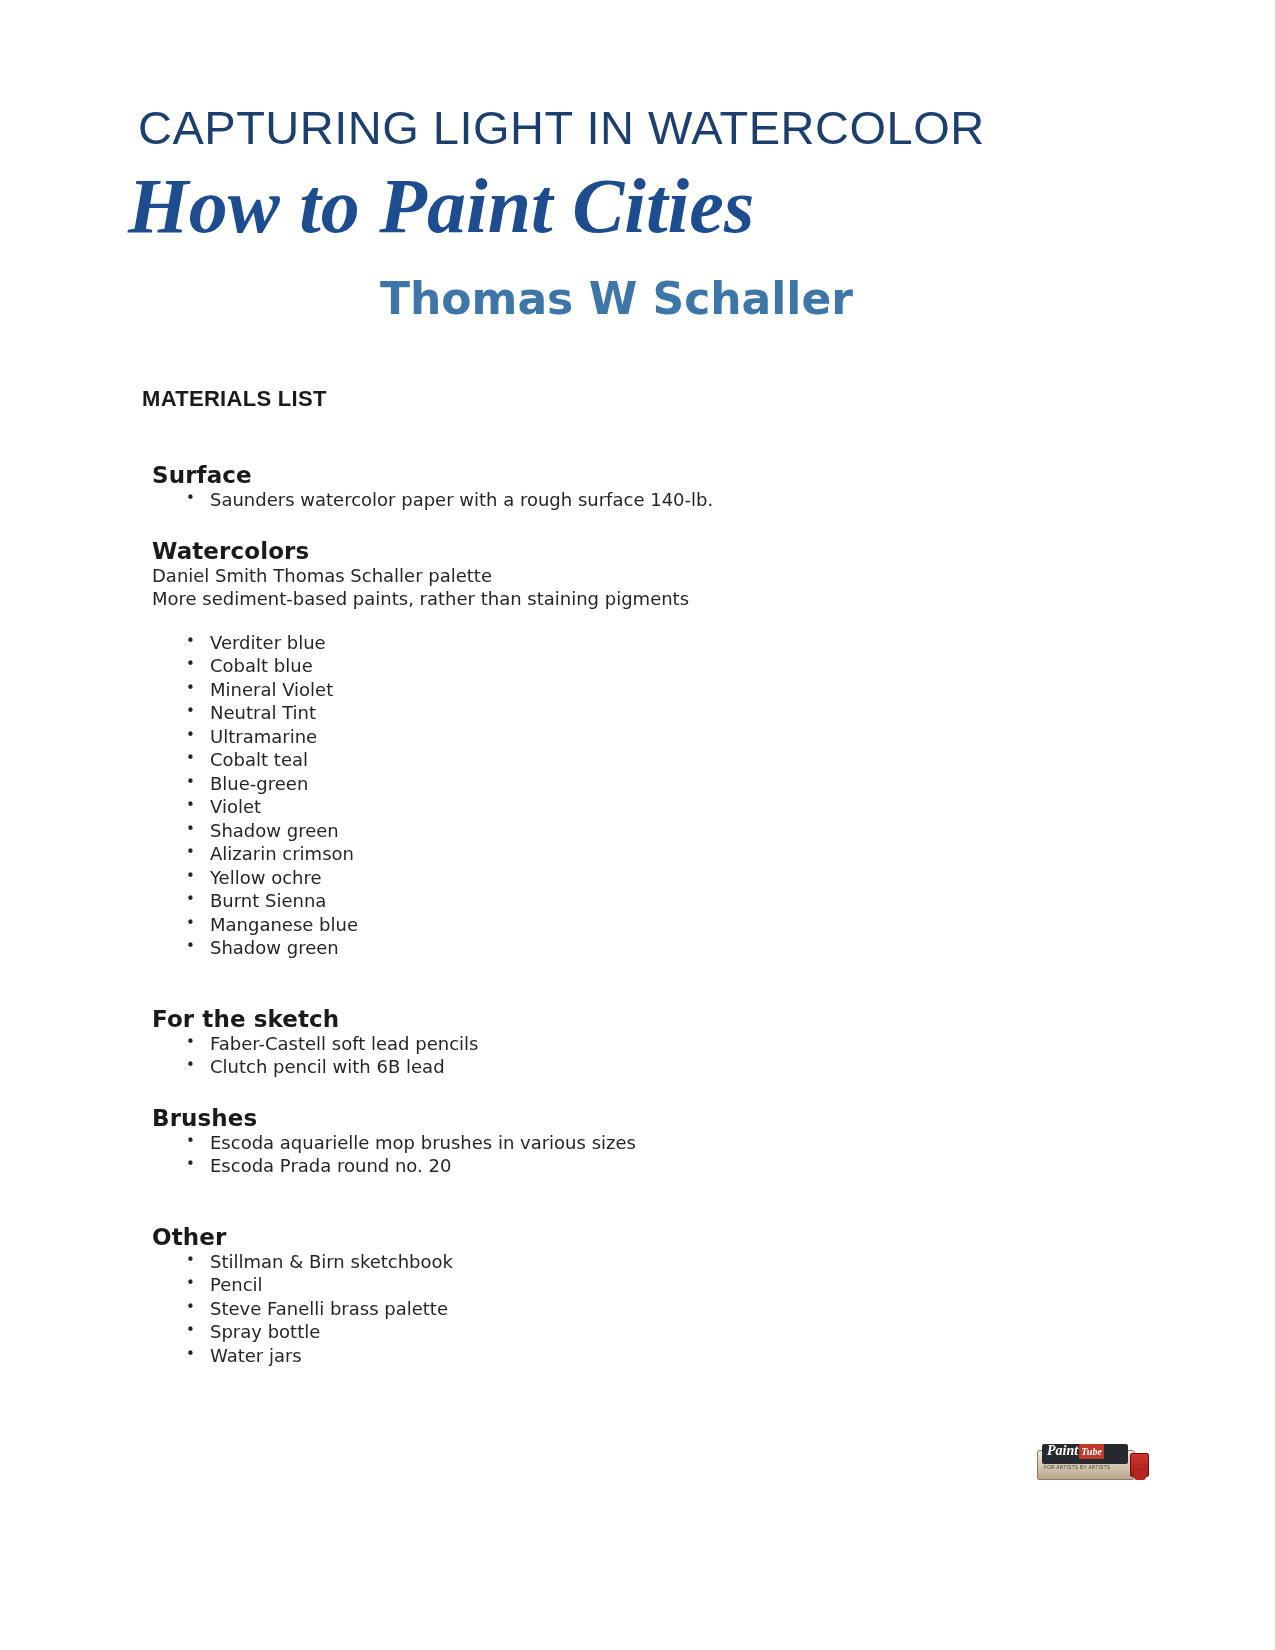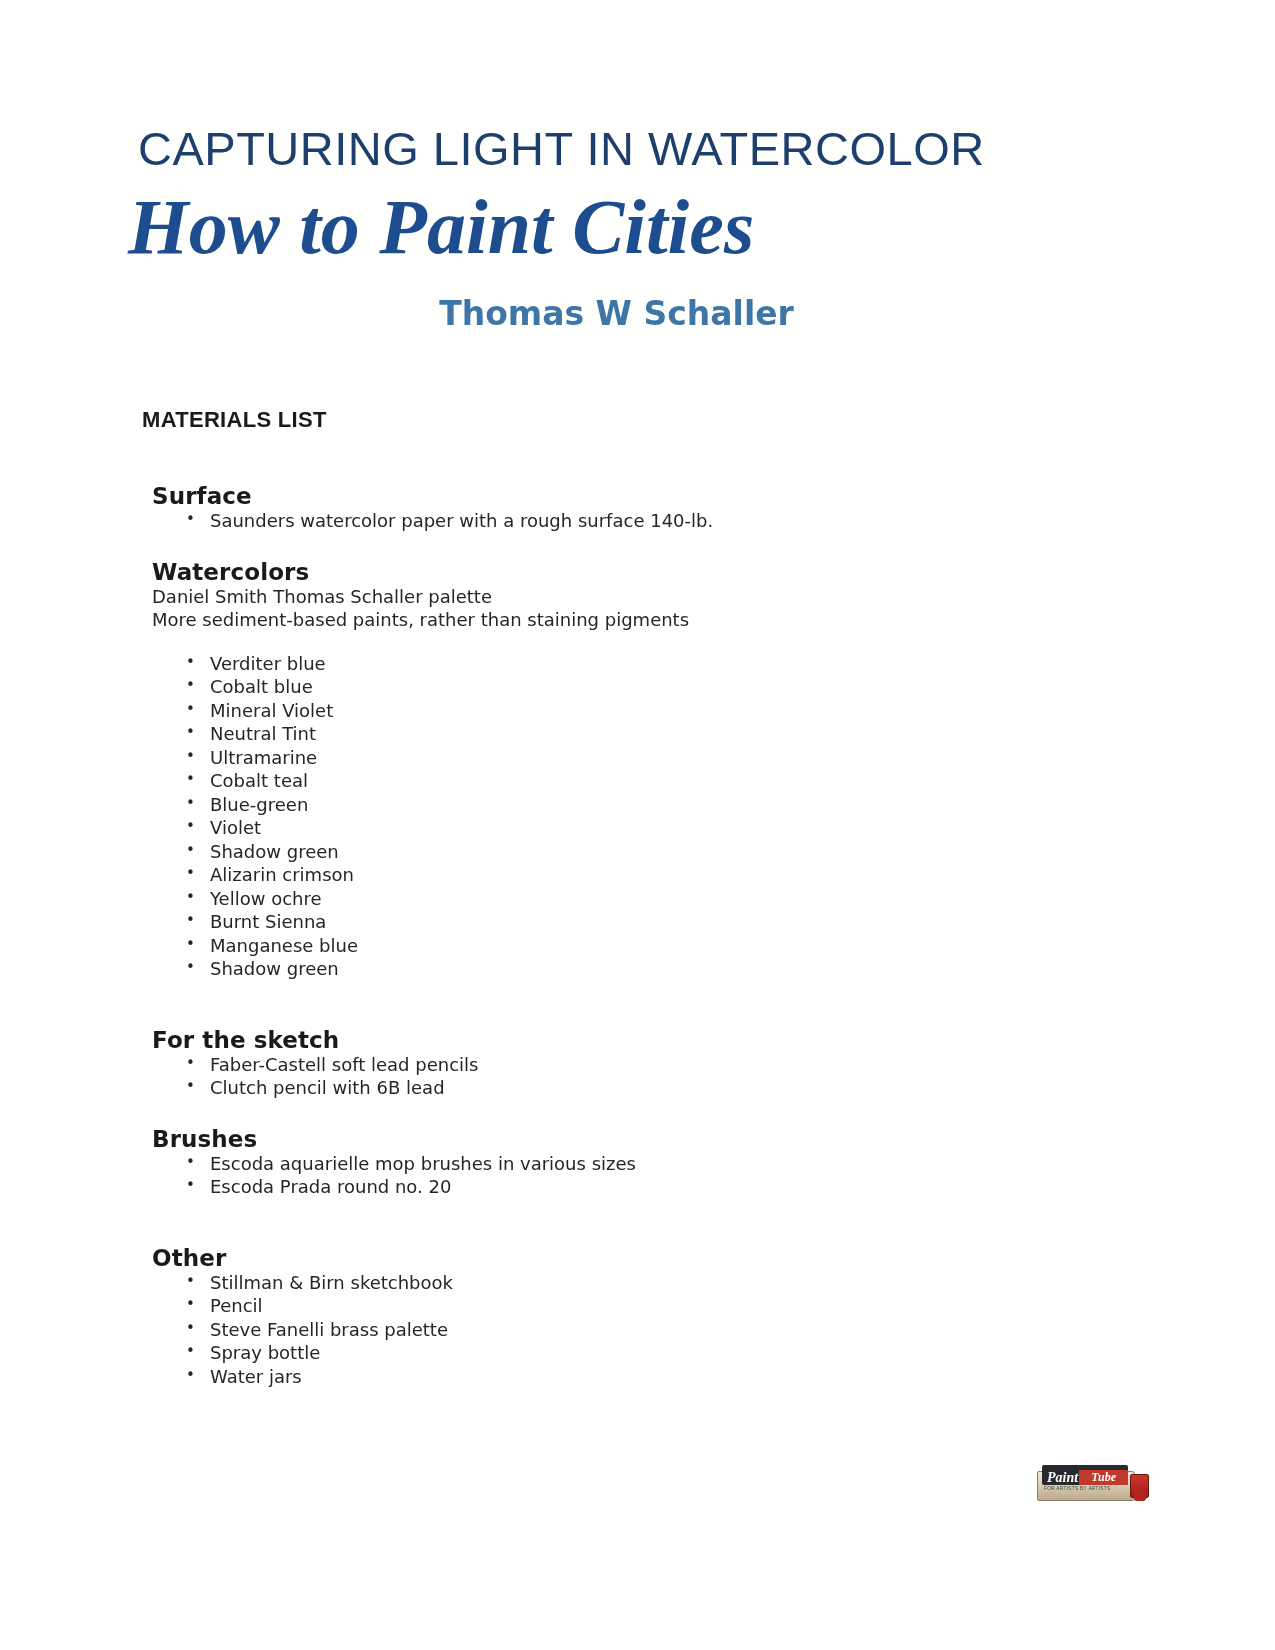--- a/index.html
+++ b/index.html
@@ -16,21 +16,20 @@
     color: #231f20;
     overflow: hidden;
   }
 
   .page {
     position: absolute;
     top: 0; left: 0;
     width: 1275px;
     height: 1398px;
     background: #fffffe;
-    margin-top: 21px;
   }
 
   
   .title-block {
     position: absolute;
     left: 0;
     top: 104px;
     width: 1275px;
     text-align: left;
   }
@@ -51,21 +50,21 @@
     font-size: 78px;
     color: #1d4d8f;
     margin-left: 128px;
     margin-top: 16px;
     line-height: 1.0;
     white-space: nowrap;
   }
   .author {
     font-family: "DejaVu Sans", sans-serif;
     font-weight: 700;
-    font-size: 33px;
+    font-size: 44px;
     color: #3f76a8;
     margin-top: 28px;
     margin-left: 0;
     text-align: center;
     padding-right: 42px;
     white-space: nowrap;
   }
 
   
   .materials-heading {
@@ -183,41 +182,41 @@
   }
   .logo-badge {
     position: absolute;
     left: 5px;
     top: 3px;
     width: 86px;
     height: 20px;
     background: #262a2e;
     border-radius: 2px;
     display: flex;
-    align-items: flex-end;
+    align-items: flex-start;
     padding-left: 5px;
     box-sizing: border-box;
   }
   .logo-paint {
     color: #ffffff;
     font-family: "Liberation Serif", serif;
     font-weight: 700;
     font-style: italic;
     font-size: 14px;
     line-height: 14px;
   }
   .logo-tube-word {
     background: #c0392b;
     color: #ffffff;
     font-family: "Liberation Serif", serif;
     font-weight: 700;
     font-style: italic;
-    font-size: 12px;
+    font-size: 10px;
     line-height: 15px;
-    padding: 0 12px;
+    padding: 0 2px;
     margin-left: 1px;
     border-radius: 1px;
   }
   .logo-tagline {
     position: absolute;
     left: 7px;
     top: 24px;
     font-family: "Liberation Sans", sans-serif;
     font-size: 4.6px;
     letter-spacing: 0.4px;

